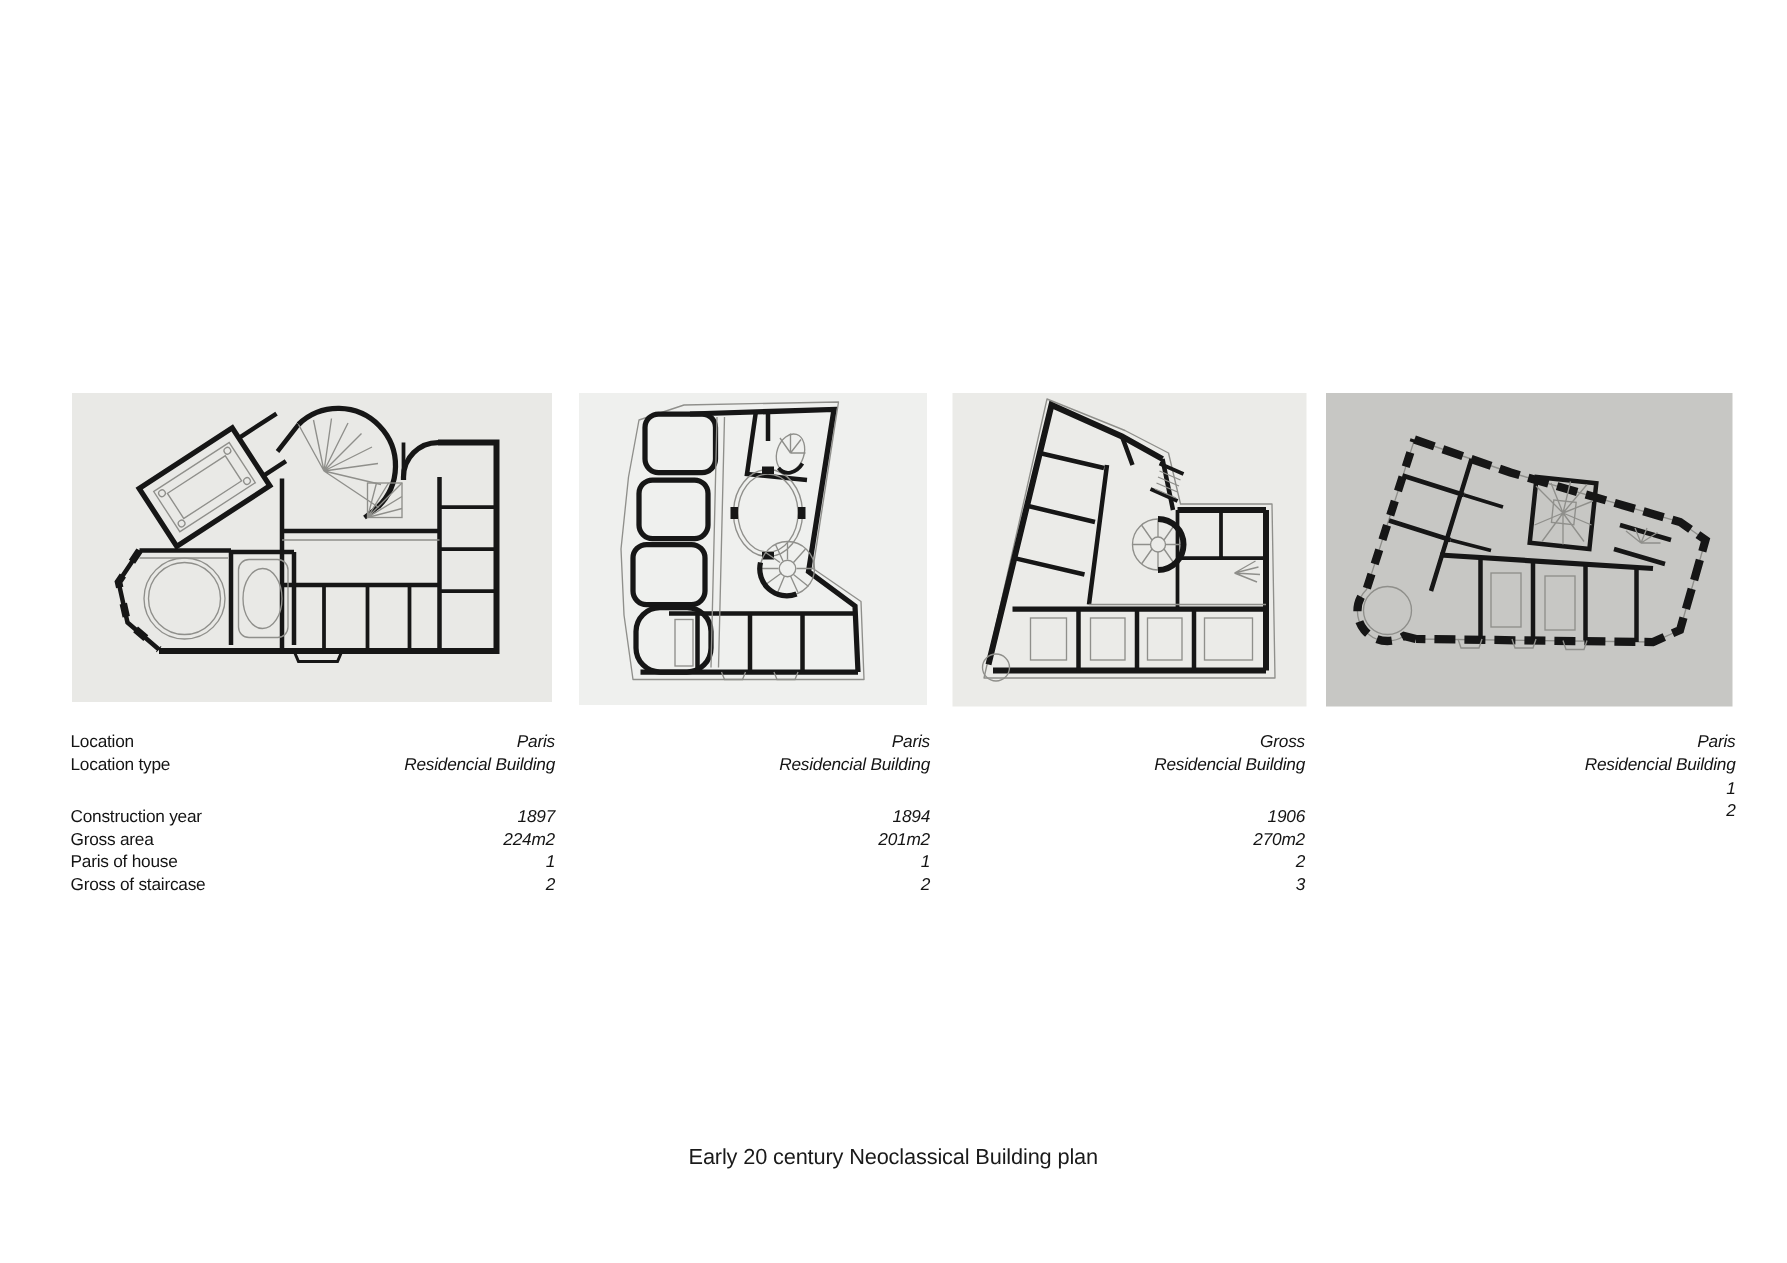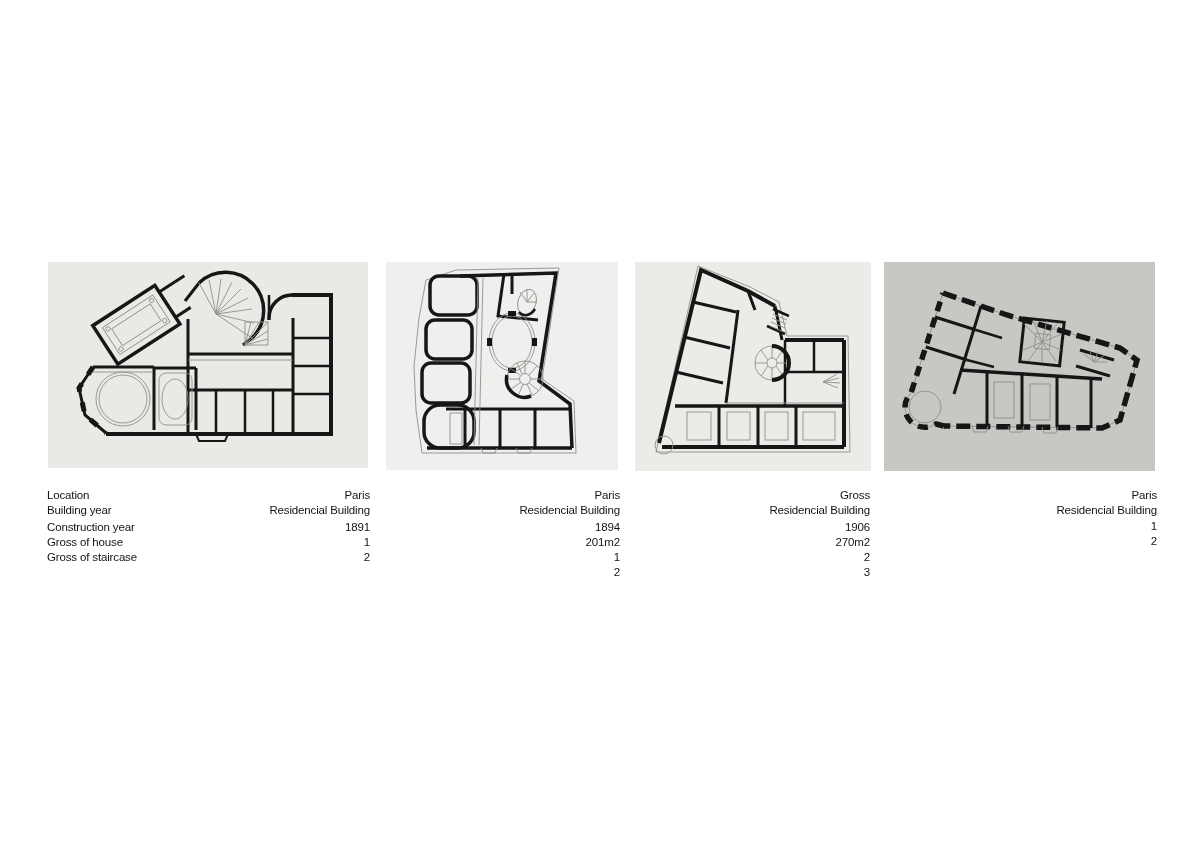--- a/index.html
+++ b/index.html
@@ -11,22 +11,22 @@
   }
   .panel { position:absolute; overflow:hidden; }
   .panel svg { display:block; width:100%; height:100%; }
   .panel1 { left:48px;  top:262px; width:320px; height:206px; }
   .panel2 { left:386px; top:262px; width:232px; height:208px; }
   .panel3 { left:635px; top:262px; width:236px; height:209px; }
   .panel4 { left:884px; top:262px; width:271px; height:209px; }
 
   .meta { position:absolute; top:488px; font-size:11.5px; letter-spacing:-0.15px; color:#141414; }
   .meta .row { display:flex; justify-content:flex-end; line-height:15.3px; height:15.3px; }
-  .meta .row.gap { margin-top:1px; }
-  .meta .val { margin-left:auto; text-align:right; }
+  .meta .row.gap { margin-top:19px; }
+  .meta .val { margin-left:auto; text-align:right;font-style:italic; }
   .meta1 { left:47px;  width:323px; }
   .meta2 { left:386px; width:234px; }
   .meta3 { left:636px; width:234px; }
   .meta4 { left:884px; width:273px; }
 
   .caption {
     position:absolute; left:0; top:764px; width:1191px;
     text-align:center; font-size:14.5px; color:#1a1a1a; letter-spacing:-0.1px;
   }
 
@@ -178,29 +178,33 @@
       <path class="t" d="M210,100 L200,92 M210,100 L206,90 M210,100 L214,90 M210,100 L221,93 M210,100 L223,100"></path>
     </svg>
   </div>
 
   <div class="meta meta1">
     <div class="row">
       <span>Location</span>
       <span class="val">Paris</span>
     </div>
     <div class="row">
-      <span>Building year</span>
+      <span>Location type</span>
       <span class="val">Residencial Building</span>
     </div>
     <div class="row gap">
       <span>Construction year</span>
-      <span class="val">1891</span>
-    </div>
-    <div class="row">
-      <span>Gross of house</span>
+      <span class="val">1897</span>
+    </div>
+    <div class="row">
+      <span>Gross area</span>
+      <span class="val">224m2</span>
+    </div>
+    <div class="row">
+      <span>Paris of house</span>
       <span class="val">1</span>
     </div>
     <div class="row">
       <span>Gross of staircase</span>
       <span class="val">2</span>
     </div>
   </div>
 
   <div class="meta meta2">
     <div class="row">
@@ -252,14 +256,15 @@
         <span class="val">Residencial Building</span>
       </div>
     <div class="row">
         <span class="val">1</span>
       </div>
     <div class="row">
         <span class="val">2</span>
       </div>
   </div>
 
+  <div class="caption">Early 20 century Neoclassical Building plan</div>
 
 </div>
 
 </body></html>

